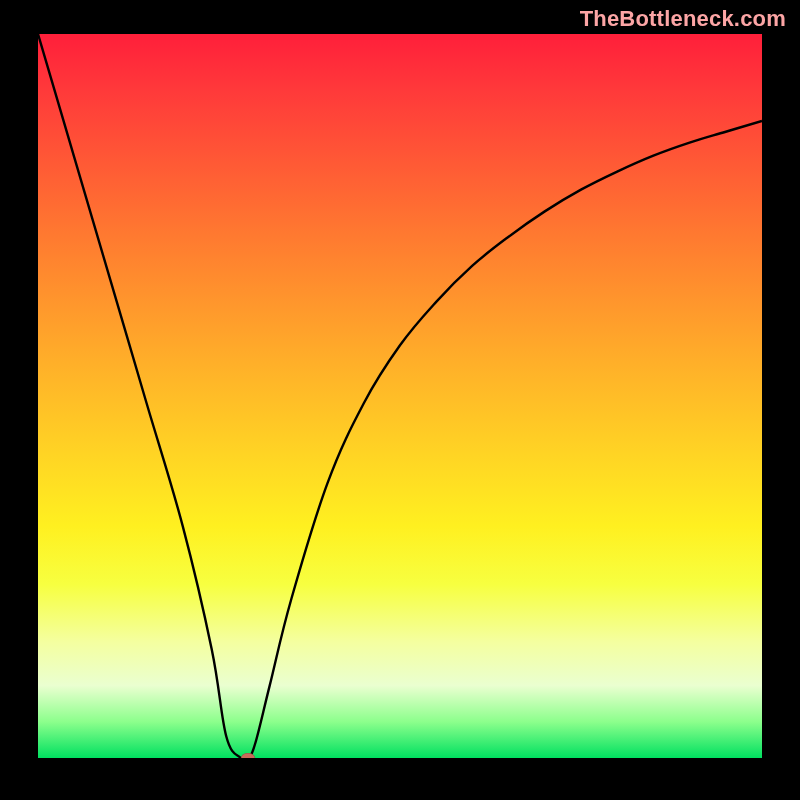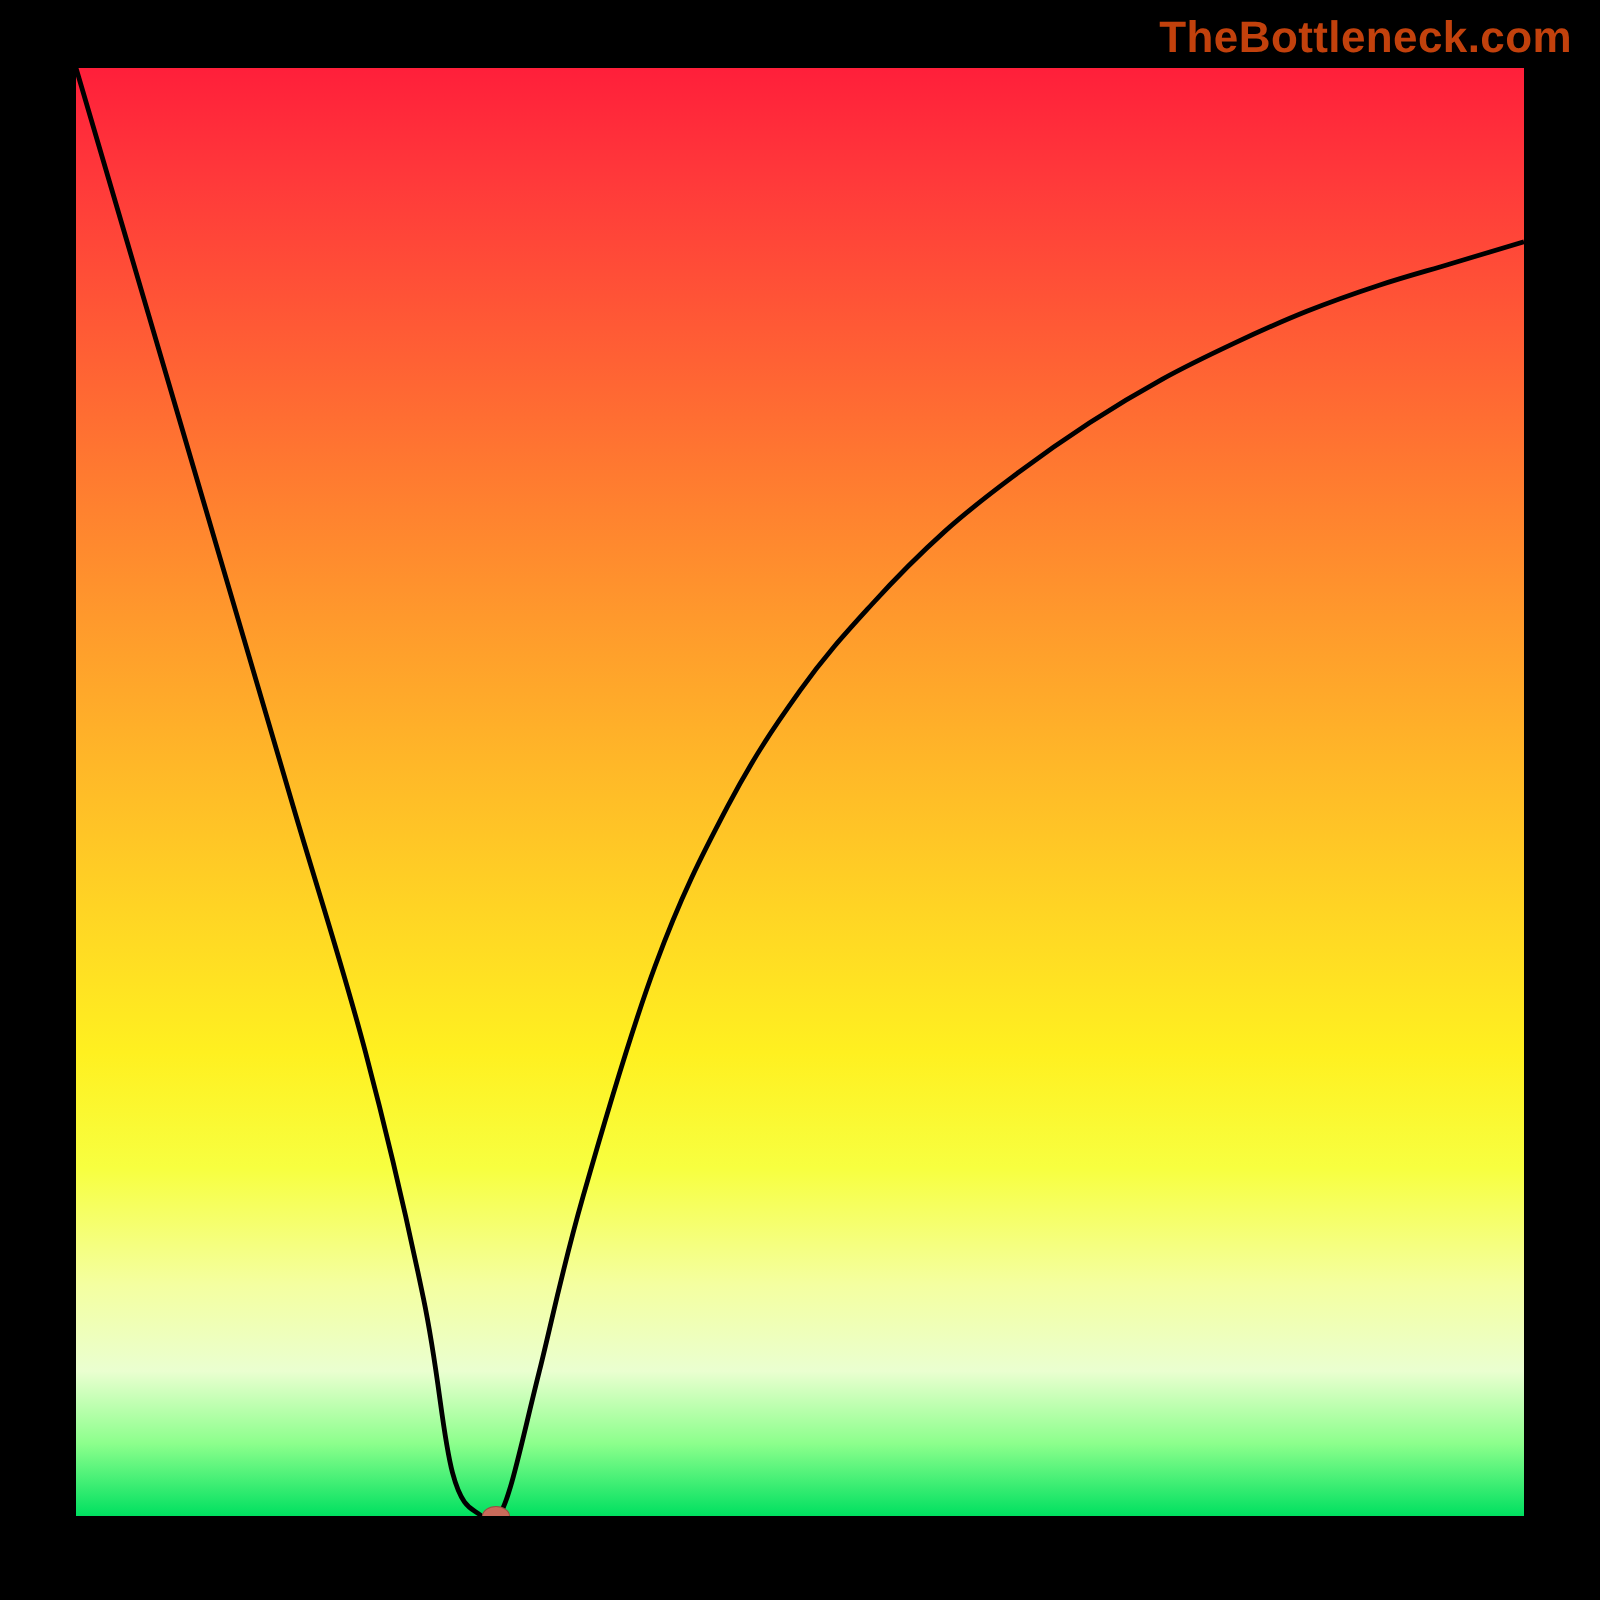--- a/index.html
+++ b/index.html
@@ -13,21 +13,21 @@
   .outer {
     position: relative;
     width: 800px;
     height: 800px;
     background: #000;
   }
   .watermark {
     position: absolute;
     top: 6px;
     right: 14px;
-    color: #c2410c;
+    color: #fca5a5;
     font-size: 22px;
     font-weight: 600;
     letter-spacing: 0.2px;
     z-index: 20;
   }
   .plot-area {
     position: absolute;
     left: 38px;
     top: 34px;
     width: 724px;

